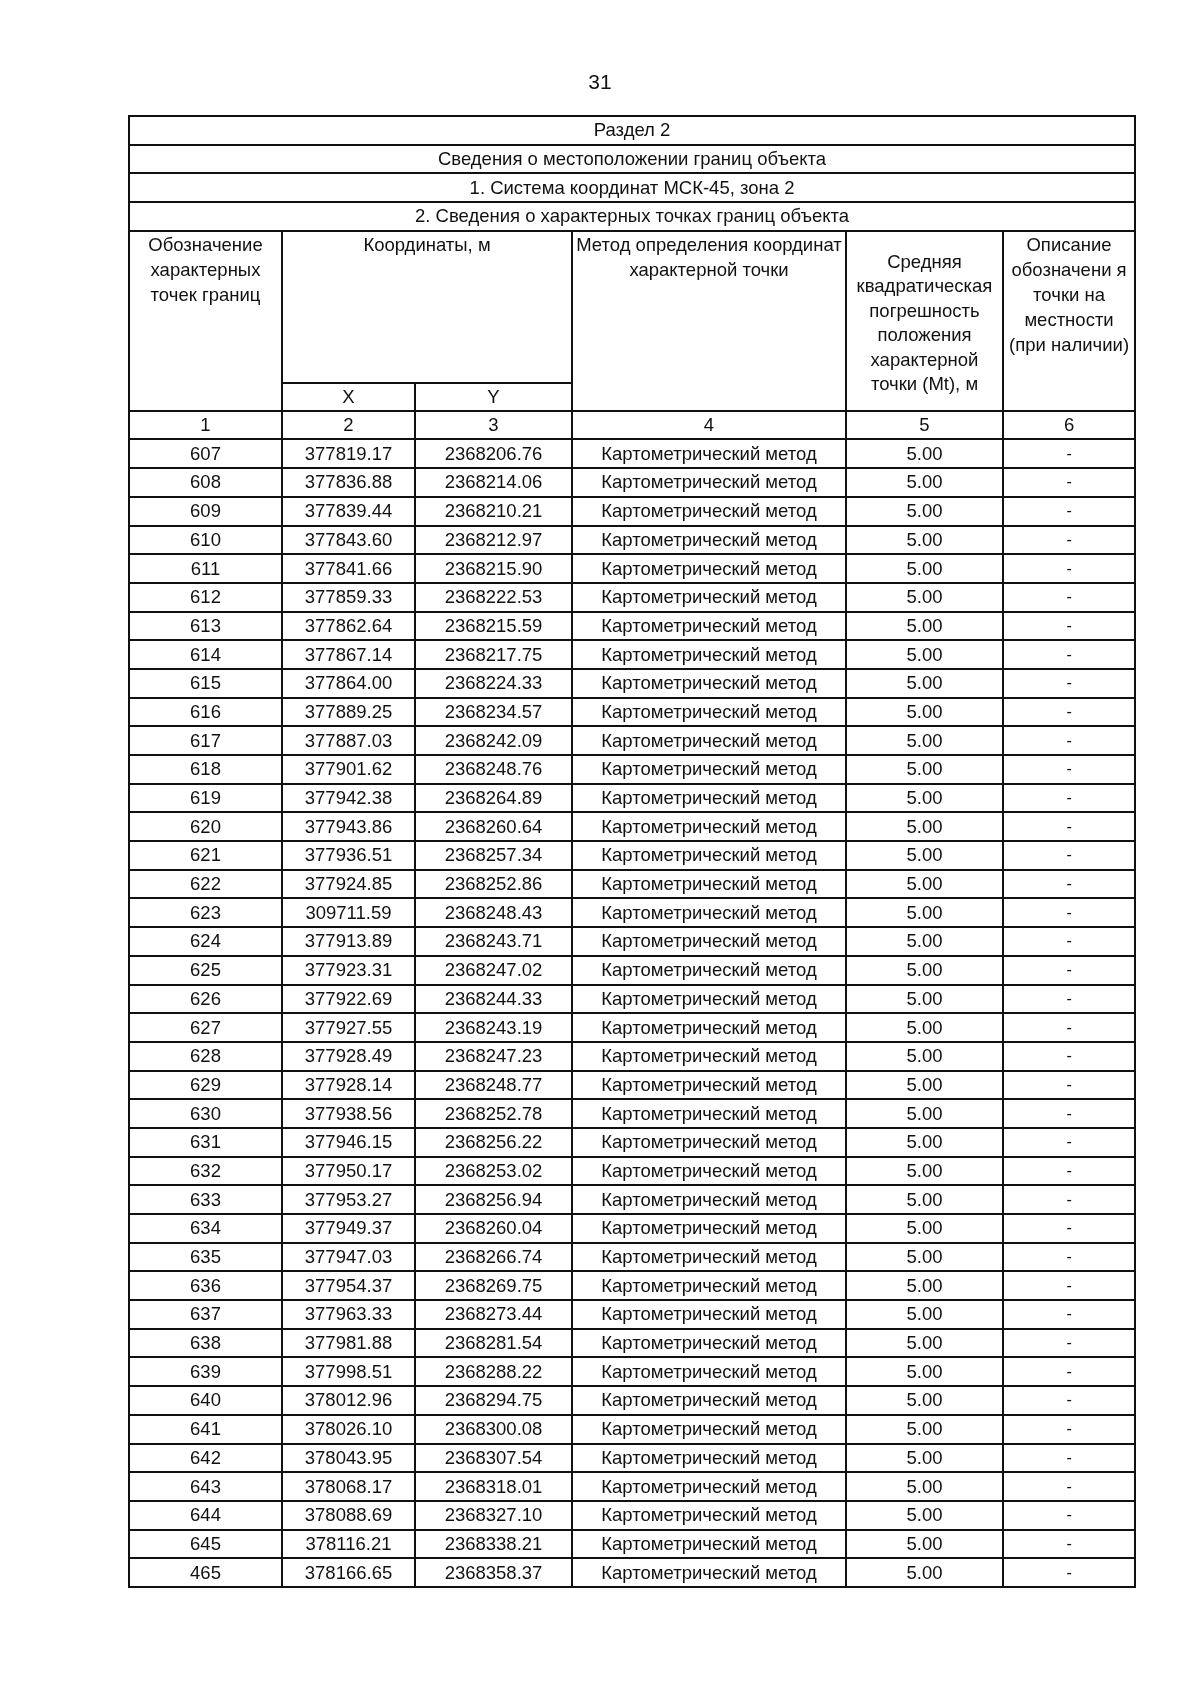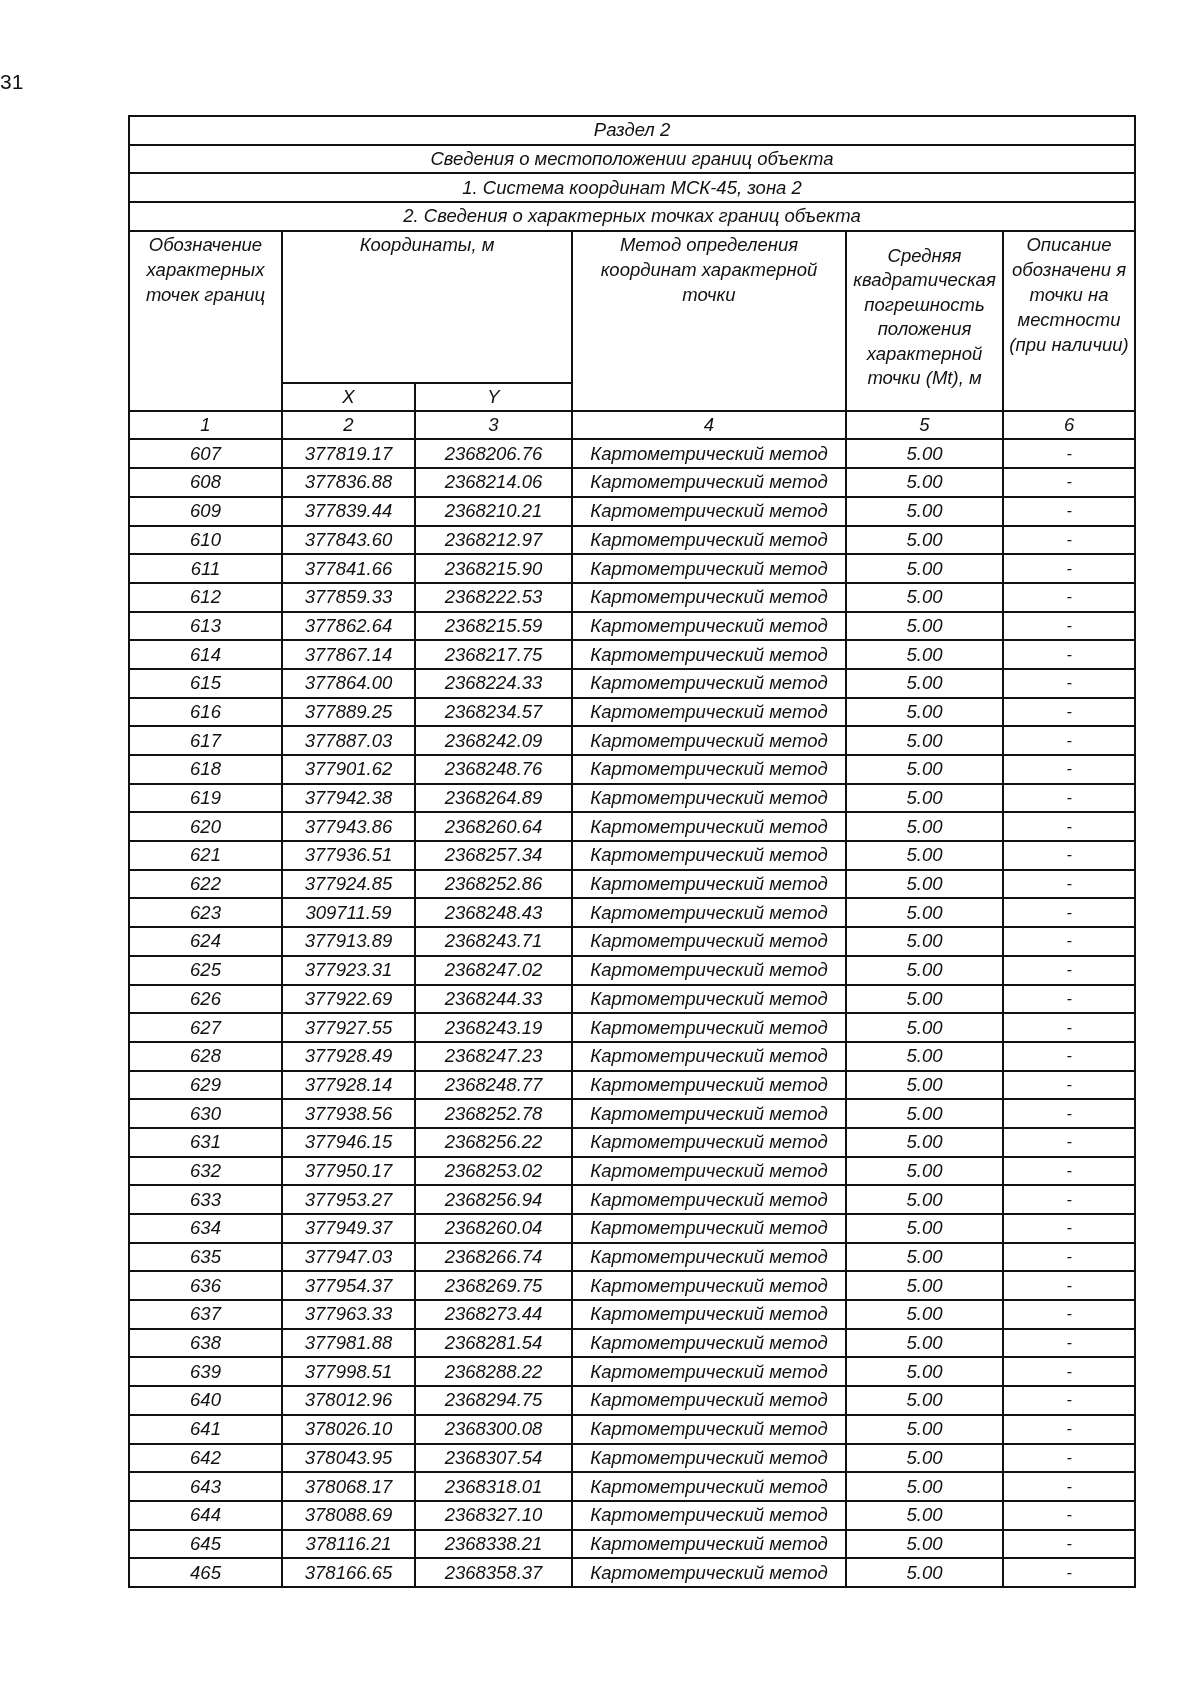--- a/index.html
+++ b/index.html
@@ -1,18 +1,18 @@
 <!DOCTYPE html>
 <html><head>
 <meta charset="utf-8">
 <style>
   html, body { margin: 0; padding: 0; background: #ffffff; }
   body { width: 1200px; height: 1697px; position: relative; font-family: "Liberation Sans", sans-serif; color: #111; }
-  .page-number { position: absolute; top: 70px; left: 0; width: 1200px; text-align: left; font-size: 21px; }
-  table.main { position: absolute; top: 115px; left: 128px; width: 1006px; border-collapse: collapse; table-layout: fixed; font-size: 18.5px; font-style: italic; }
+  .page-number { position: absolute; top: 70px; left: 0; width: 1200px; text-align: center; font-size: 21px; }
+  table.main { position: absolute; top: 115px; left: 128px; width: 1006px; border-collapse: collapse; table-layout: fixed; font-size: 18.5px; }
   table.main td { border: 2px solid #111; padding: 0 2px; height: 26.7px; line-height: 24px; text-align: center; vertical-align: middle; white-space: nowrap; overflow: hidden; }
   table.main td.left { text-align: center; }
   table.main td.hdr { vertical-align: top; white-space: normal; line-height: 25px; padding-top: 0; }
   table.main td.sub { height: 26px; }
   .dash { font-size: 16px; }
 </style>
 </head>
 <body>
 
 <div class="page-number">31</div>
@@ -36,21 +36,21 @@
     <tr>
       <td colspan="6" class="left">1. Система координат МСК-45, зона 2</td>
     </tr>
     <tr>
       <td colspan="6" class="left">2. Сведения о характерных точках границ объекта</td>
     </tr>
     <tr>
       <td rowspan="2" class="hdr" style="height:150px">Обозначение характерных точек границ</td>
       <td colspan="2" class="hdr" style="height:150px">Координаты, м</td>
       <td rowspan="2" class="hdr">Метод определения координат характерной точки</td>
-      <td rowspan="2" class="hdr" style="line-height:24.5px;padding-top:12px">Средняя квадратическая погрешность положения характерной точки (Mt), м</td>
+      <td rowspan="2" class="hdr" style="line-height:24.5px;padding-top:18px">Средняя квадратическая погрешность положения характерной точки (Mt), м</td>
       <td rowspan="2" class="hdr" style="padding-top:0">Описание обозначени я точки на местности (при наличии)</td>
     </tr>
     <tr>
       <td class="sub">X</td>
       <td class="sub">Y</td>
     </tr>
     <tr>
       <td>1</td>
       <td>2</td>
       <td>3</td>

